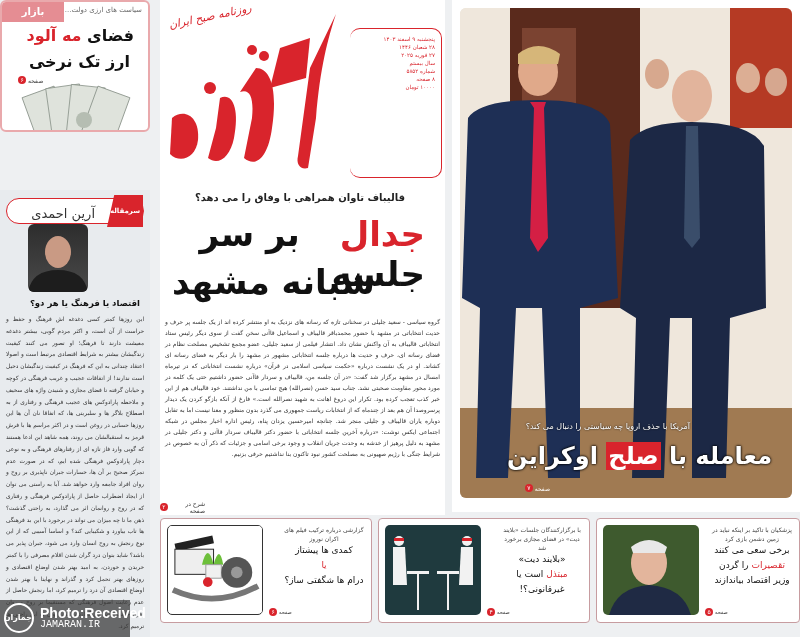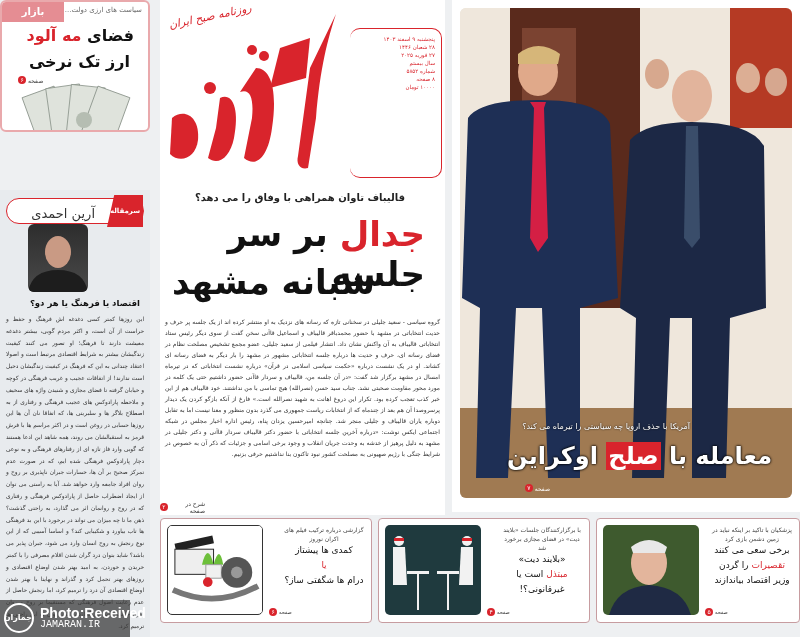--- a/index.html
+++ b/index.html
@@ -22,21 +22,21 @@
   
   #masthead { left: 160px; top: 0; width: 285px; height: 180px; background: #fff; }
   #masthead .logo { position: absolute; left: 0; top: 8px; width: 190px; height: 168px; }
   #masthead .tagline { position: absolute; left: 8px; top: 10px; font-size: 11px; font-style: italic; color: #d9242c; font-family: "DejaVu Serif", serif; transform: rotate(-12deg); }
   #masthead .infobox { position: absolute; left: 190px; top: 28px; width: 92px; height: 150px; border: 1.5px solid #d9242c; border-radius: 10px 10px 10px 10px; border-left: none; border-bottom: 1.5px solid #d9242c; padding: 6px 6px 0 0; font-size: 5.5px; color: #d9242c; line-height: 8px; text-align: right; }
 
   
   #lead { left: 160px; top: 180px; width: 285px; height: 335px; background: #fff; }
   #lead .sup { position: absolute; right: 40px; top: 12px; font-size: 10px; font-weight: bold; color: #222; }
   #lead .h1 { position: absolute; right: 20px; top: 34px; font-size: 34px; font-weight: bold; letter-spacing: -1px; }
-  #lead .h1 .red { color: #d9242c; }
+  #lead .h1 .red { color: #d9242c; margin-left: 28px; }
   #lead .h2 { position: absolute; right: 70px; top: 82px; font-size: 34px; font-weight: bold; letter-spacing: -1px; }
   #lead .body { position: absolute; right: 5px; top: 136px; width: 275px; font-size: 6px; line-height: 11px; color: #333; text-align: justify; }
   #lead .pgref { position: absolute; right: 240px; top: 320px; font-size: 6px; color: #333; display: flex; gap: 3px; align-items: center; }
 
   
   #column { left: 0; top: 190px; width: 150px; height: 447px; background: #e8ebee; }
   #column .badge { position: absolute; left: 6px; top: 8px; width: 138px; height: 26px; border: 1.5px solid #d9242c; border-radius: 13px; background: #fff; }
   #column .badge .label { position: absolute; right: 0; top: -4px; width: 36px; height: 32px; background: #d9242c; color: #fff; font-size: 7px; font-weight: bold; text-align: center; line-height: 32px; clip-path: polygon(20% 0, 100% 0, 100% 100%, 0 100%); }
   #column .badge .author { position: absolute; right: 48px; top: 7px; font-size: 13px; color: #333; }
   #column .portrait { position: absolute; left: 28px; top: 34px; width: 60px; height: 68px; border-radius: 6px; background: linear-gradient(#2d2d2d, #4a4a4a); overflow: hidden; }
@@ -162,21 +162,21 @@
 
       <ellipse cx="232" cy="88" rx="20" ry="26" fill="#e2b49c"></ellipse>
       <path d="M170 132 Q186 114 232 114 Q290 114 304 138 L306 300 L270 310 L266 470 L232 470 L232 310 L210 310 L204 470 L172 470 L176 310 L160 300 Z" fill="#1c2845"></path>
       <path d="M226 118 L238 118 L240 230 L232 240 L224 230 Z" fill="#3a4d6a"></path>
 
       <ellipse cx="197" cy="66" rx="12" ry="15" fill="#d7a88e"></ellipse>
       <ellipse cx="288" cy="70" rx="12" ry="15" fill="#dcae94"></ellipse>
       <ellipse cx="316" cy="74" rx="11" ry="14" fill="#d6a78f"></ellipse>
     </svg>
   </div>
-  <div class="kicker">آمریکا با حذف اروپا چه سیاستی را تیرماه می کند؟</div>
+  <div class="kicker">آمریکا با حذف اروپا چه سیاستی را دنبال می کند؟</div>
   <div class="h"><span>معامله با </span><span class="red">صلح</span><span> اوکراین</span></div>
   <div class="pg">
       <span>صفحه</span>
       <span class="pgdot">۷</span>
     </div>
 </div>
 
 <div id="teaser-pezeshkian" class="btm">
   <div class="img">
     <svg viewBox="0 0 96 90" width="96" height="90">

